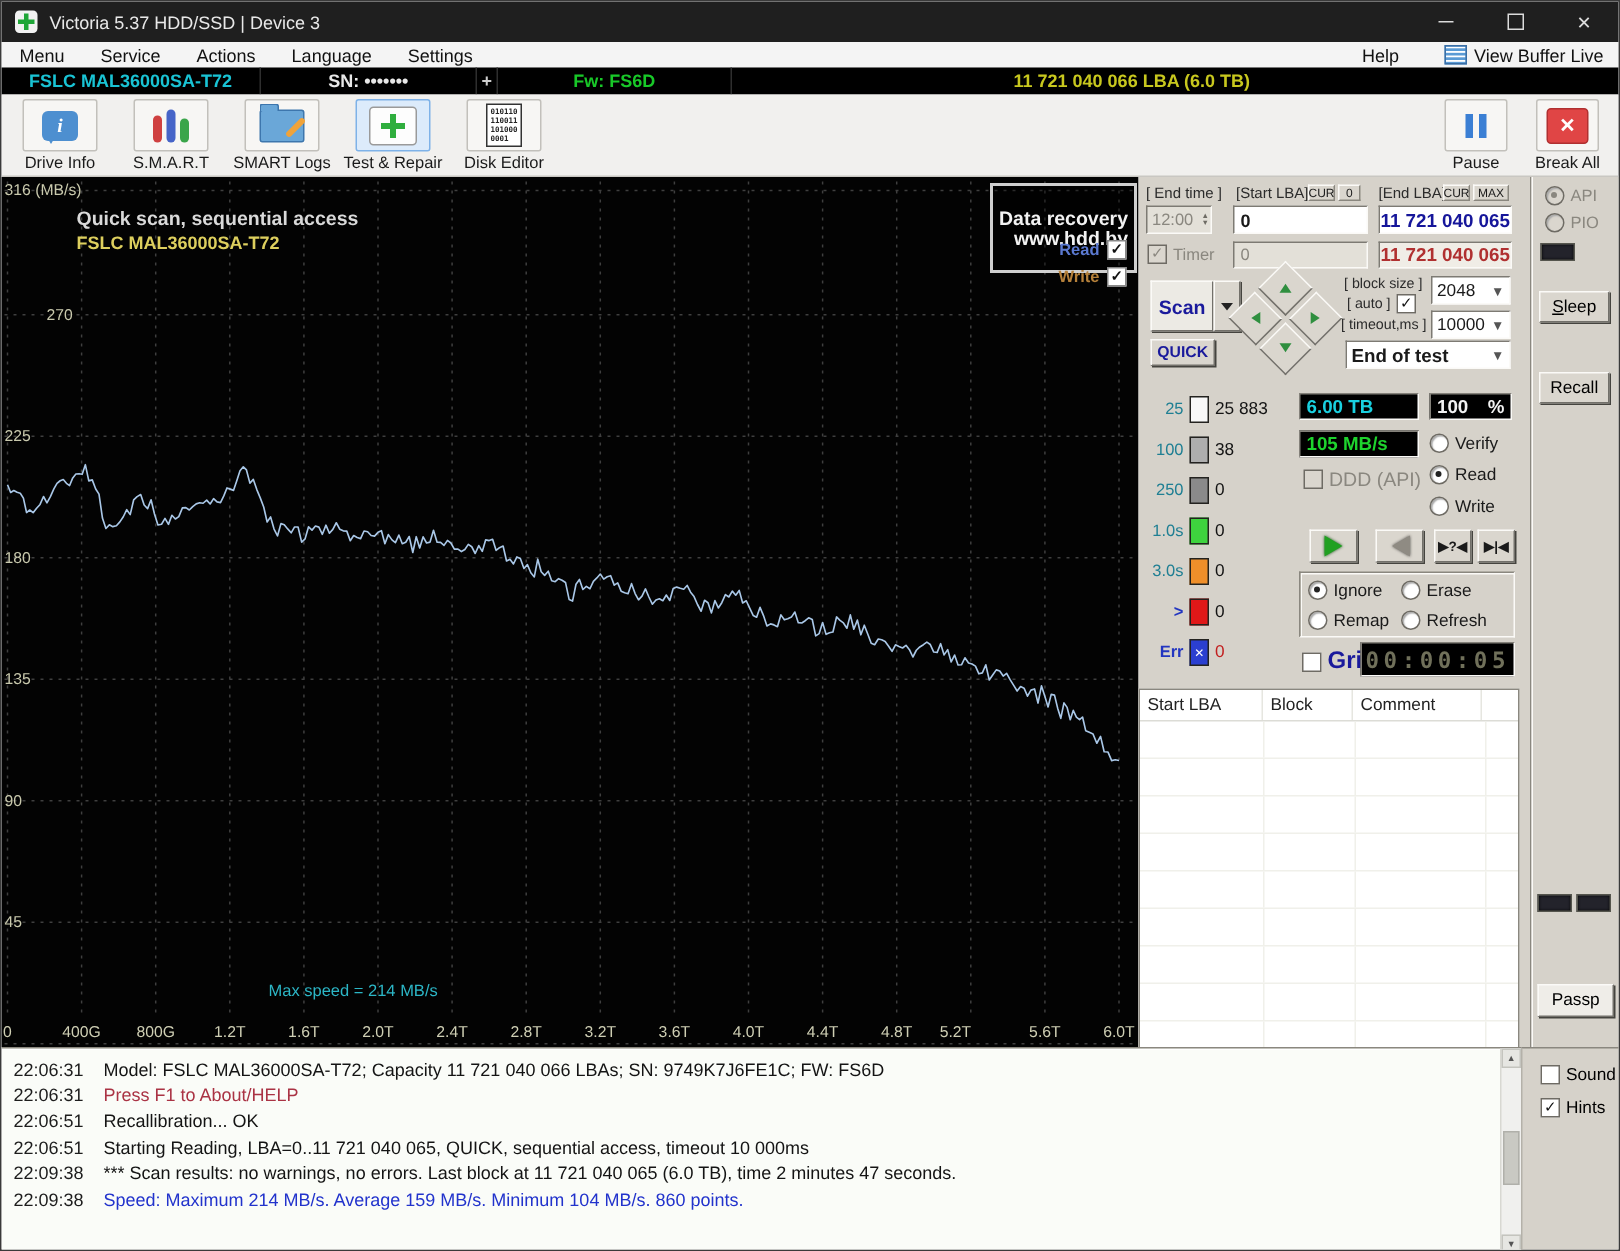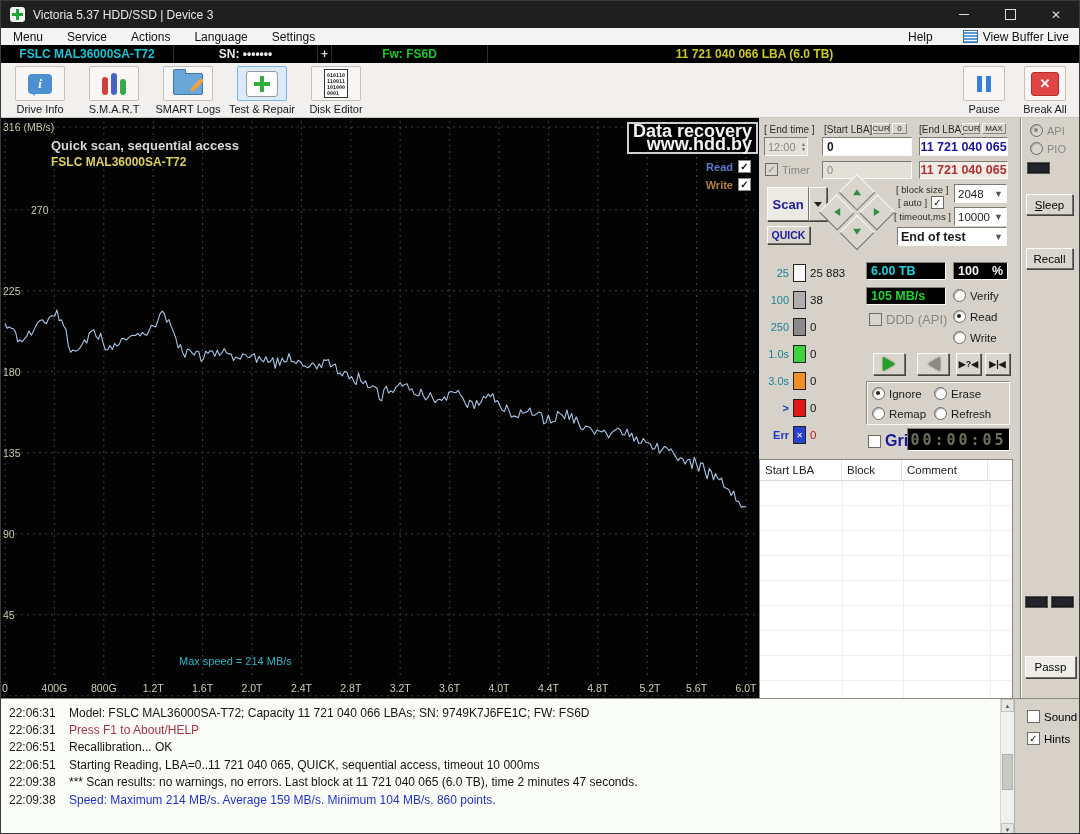--- a/index.html
+++ b/index.html
@@ -56,21 +56,21 @@
   .ic-aid::after{left:7px;top:10px;width:16px;height:4px;}
   .ic-page{width:24px;height:29px;background:#fff;border:1px solid #333;font:700 5px "DejaVu Sans Mono",monospace;color:#222;padding:2px 0 0 2px;box-sizing:border-box;line-height:6px;}
   .ic-pause{display:flex;gap:4px;}
   .ic-pause i{width:5px;height:16px;background:#3b7fd4;display:block;}
   .ic-break{width:26px;height:22px;background:#e04545;border:1px solid #b03030;border-radius:3px;color:#fff;font-weight:700;font-size:13px;display:flex;align-items:center;justify-content:center;}
   
   .graph{position:absolute;left:0;top:117px;width:758px;height:580px;background:#030303;overflow:hidden;}
   .graph svg{position:absolute;left:0;top:0;}
   .g-title{position:absolute;left:50px;top:20px;color:#d9d9d9;font-size:13px;font-weight:700;}
   .g-sub{position:absolute;left:50px;top:37px;color:#ddcf5e;font-size:12px;font-weight:600;}
-  .g-wm{position:absolute;right:1px;top:4px;border:2px solid #cfcfcf;background:rgba(0,0,0,.35);color:#f2f2f2;font-size:18px;font-weight:700;text-align:right;padding:1px 4px;line-height:13px;}
+  .g-wm{position:absolute;right:1px;top:4px;border:2px solid #cfcfcf;background:rgba(0,0,0,.35);color:#f2f2f2;font-size:13px;font-weight:700;text-align:right;padding:15px 4px;line-height:13px;}
   .g-rw{position:absolute;display:flex;align-items:center;gap:5px;font-size:11px;font-weight:600;}
   .g-read{right:8px;top:42px;color:#5b79d0;}
   .g-write{right:8px;top:60px;color:#b5803a;}
   .g-chk{width:11px;height:11px;background:#fff;border:1px solid #888;display:flex;align-items:center;justify-content:center;font-size:10px;color:#111;line-height:10px;}
   .g-note{position:absolute;left:178px;top:537px;color:#2cb6c6;font-size:11px;}
   .ylab{position:absolute;left:2px;color:#c9c9ad;font-size:10.5px;transform:translateY(-50%);}
   .xlab{position:absolute;width:40px;text-align:center;top:564px;color:#cfcfb4;font-size:10.5px;}
   
   .panel{position:absolute;left:758px;top:117px;width:262px;height:580px;background:#d6d2ca;font-size:11px;color:#1a1a1a;}
   .abs{position:absolute;box-sizing:border-box;}
@@ -281,21 +281,21 @@
       <div class="xlab" style="left: 132.2px;">1.2T</div>
       <div class="xlab" style="left: 181.6px;">1.6T</div>
       <div class="xlab" style="left: 231px;">2.0T</div>
       <div class="xlab" style="left: 280.4px;">2.4T</div>
       <div class="xlab" style="left: 329.8px;">2.8T</div>
       <div class="xlab" style="left: 379.2px;">3.2T</div>
       <div class="xlab" style="left: 428.6px;">3.6T</div>
       <div class="xlab" style="left: 478px;">4.0T</div>
       <div class="xlab" style="left: 527.4px;">4.4T</div>
       <div class="xlab" style="left: 576.8px;">4.8T</div>
-      <div class="xlab" style="left: 629px;">5.2T</div>
+      <div class="xlab" style="left: 616px;">5.2T</div>
       <div class="xlab" style="left: 675.6px;">5.6T</div>
       <div class="xlab" style="left: 725px;">6.0T</div>
     </div>
 
   <div class="panel">
 
     <span class="abs lbl" style="left:5px;top:6px;">[ End time ]</span>
     <span class="abs lbl" style="left:65px;top:6px;">[Start LBA]</span>
     <span class="abs cbtn tiny" style="left:113px;top:5px;width:18px;">CUR</span>
     <span class="abs cbtn tiny" style="left:133px;top:5px;width:15px;">0</span>

